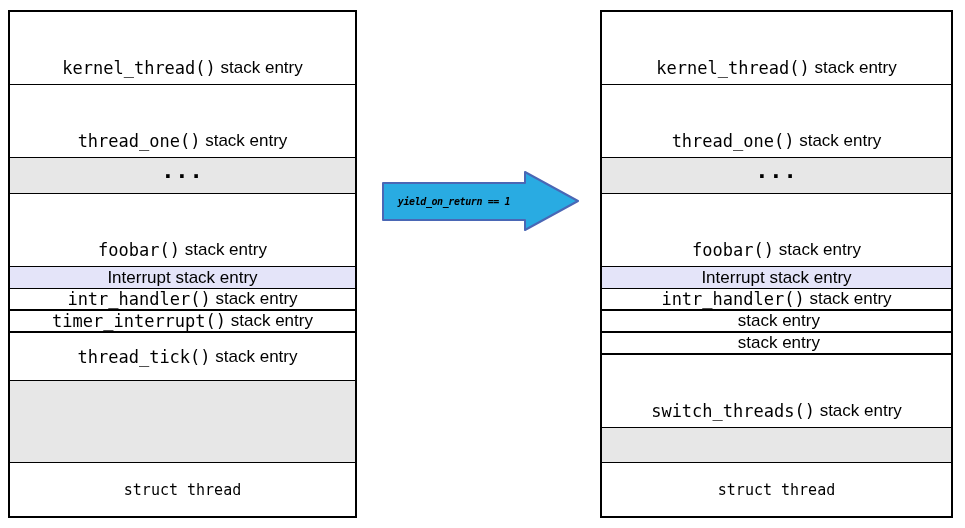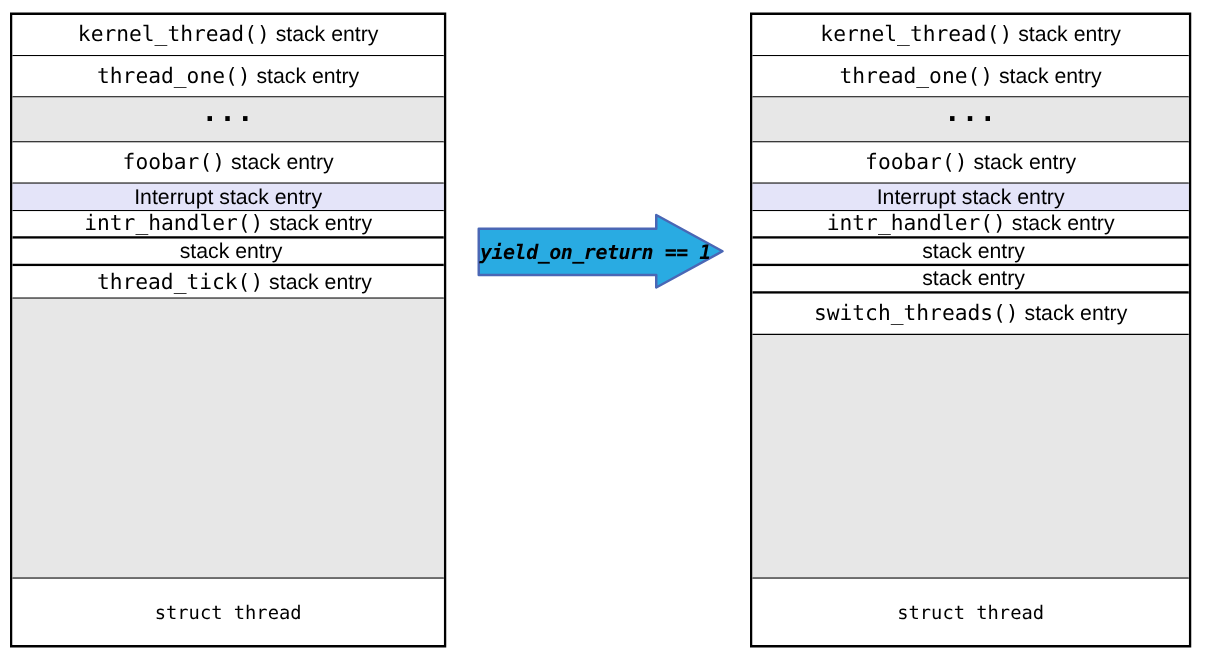--- a/index.html
+++ b/index.html
@@ -14,46 +14,46 @@
 
   .row { flex:0 0 auto; display:flex; align-items:center; justify-content:center;
          border-bottom:1px solid #000; background:#fff; font-size:17px; color:#000;
          white-space:pre; overflow:hidden; }
   .row.thick { border-bottom-width:2px; }
   .row.gray { background:#e7e7e7; }
   .row.lavender { background:#e4e4f9; }
   .row.filler { flex:1 1 auto; }
   .row.struct-row { border-bottom:none; flex:0 0 53px; font-size:15px; }
 
-  .h33 { height:33px; } .h35 { height:22px; } .h36 { height:36px; } .h32 { height:26px;padding-left:10px; }
+  .h33 { height:33px;margin-top:40px; } .h35 { height:22px; } .h36 { height:36px; } .h32 { height:48px;padding-left:10px; }
 
   .mono { font-family:"DejaVu Sans Mono", monospace; }
   .sans { font-family:Liberation Sans, sans-serif; }
   .dots { font-family:"DejaVu Sans Mono", monospace; font-weight:bold; font-size:22px;
           position:relative; top:-5px; letter-spacing:1px; }
 
   .arrow-wrap { position:absolute; left:380px; top:168px; width:205px; height:66px; }
   .arrow-label { position:absolute; left:384px; top:194px; width:140px; height:15px;
                  text-align:center; font-family:"DejaVu Sans Mono", monospace;
-                 font-style:italic; font-weight:bold; font-size:16px; line-height:15px;
+                 font-style:italic; font-weight:bold; font-size:10px; line-height:15px;
                  letter-spacing:-0.4px; color:#000; white-space:nowrap; }
 </style>
 </head>
 <body>
 
 <div class="canvas">
 
   <div class="stack stack-left">
     <div class="row h33"><span class="mono">kernel_thread()</span><span class="sans"> stack entry</span></div>
     <div class="row h33"><span class="mono">thread_one()</span><span class="sans"> stack entry</span></div>
     <div class="row h36 gray"><span class="dots">...</span></div>
     <div class="row h33"><span class="mono">foobar()</span><span class="sans"> stack entry</span></div>
     <div class="row h35 lavender"><span class="sans">Interrupt stack entry</span></div>
     <div class="row h35 thick"><span class="mono">intr_handler()</span><span class="sans"> stack entry</span></div>
-    <div class="row h35 thick"><span class="sans"> stack entry</span></div>
+    <div class="row h35 thick"><span class="mono">timer_interrupt()</span><span class="sans"> stack entry</span></div>
     <div class="row h32"><span class="mono">thread_tick()</span><span class="sans"> stack entry</span></div>
     <div class="row filler gray"></div>
     <div class="row struct-row"><span class="mono">struct thread</span></div>
   </div>
 
   <div class="arrow-wrap">
     <svg width="205" height="66" viewBox="0 0 205 66">
       <polygon points="3,15 145,15 145,4 198,33 145,62 145,52 3,52" stroke-width="2" stroke-linejoin="round" fill="#29abe2" stroke="#4a67b5"></polygon>
     </svg>
   </div>

